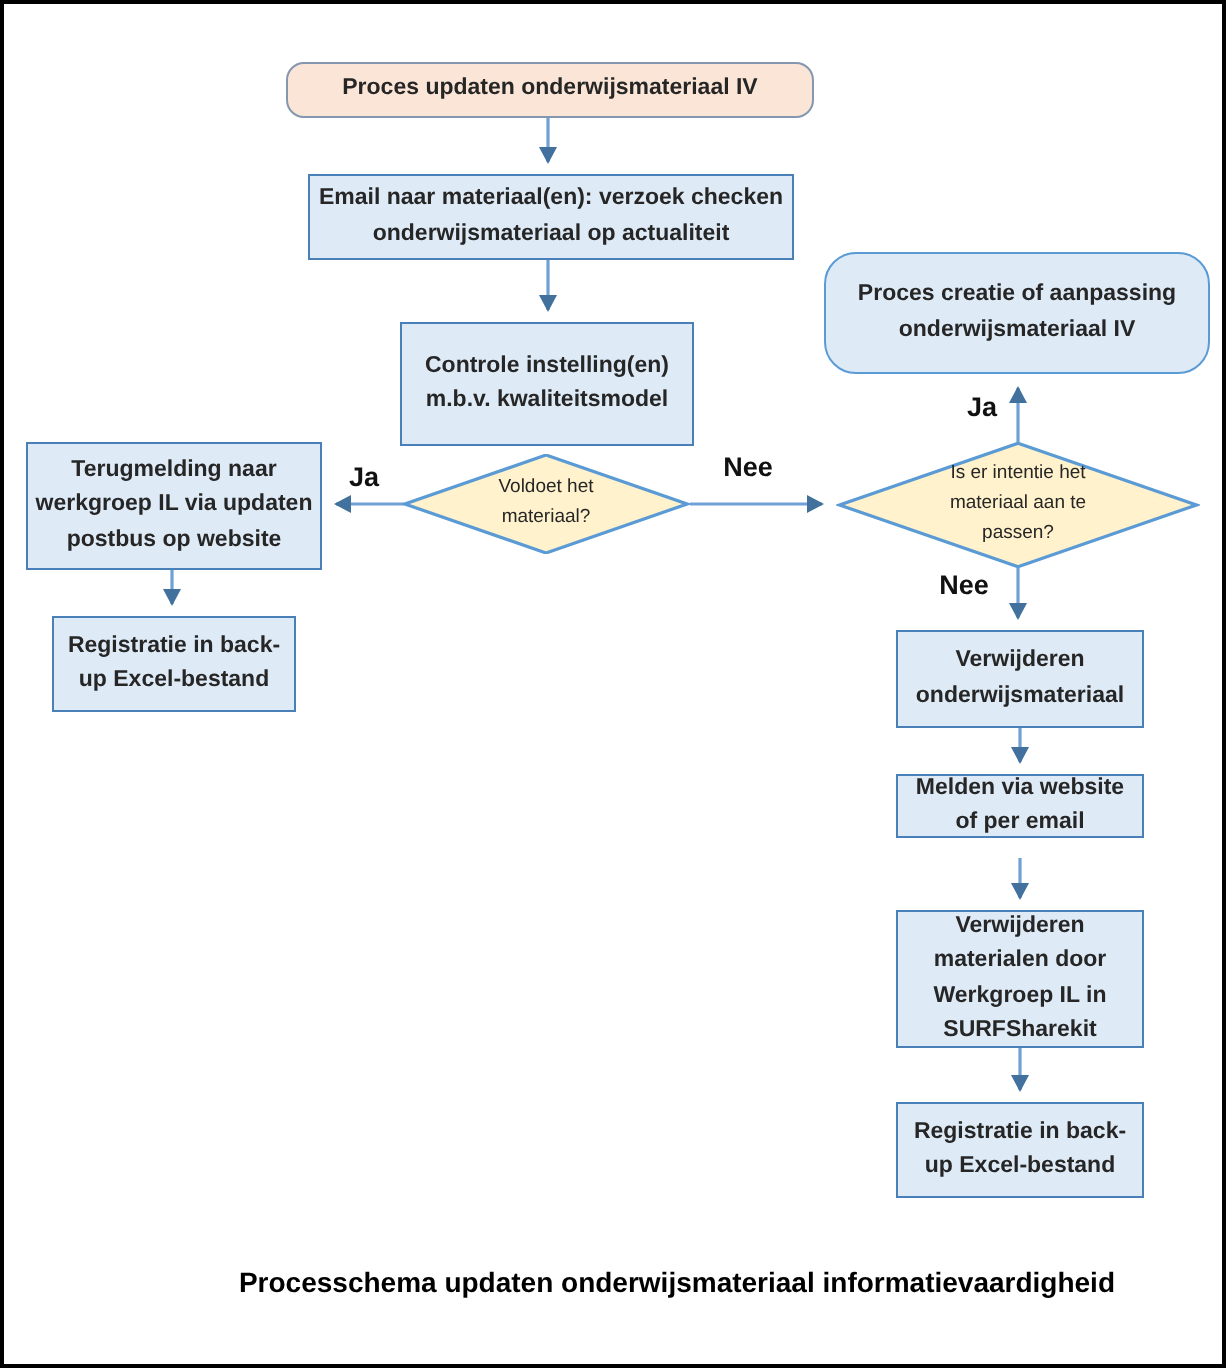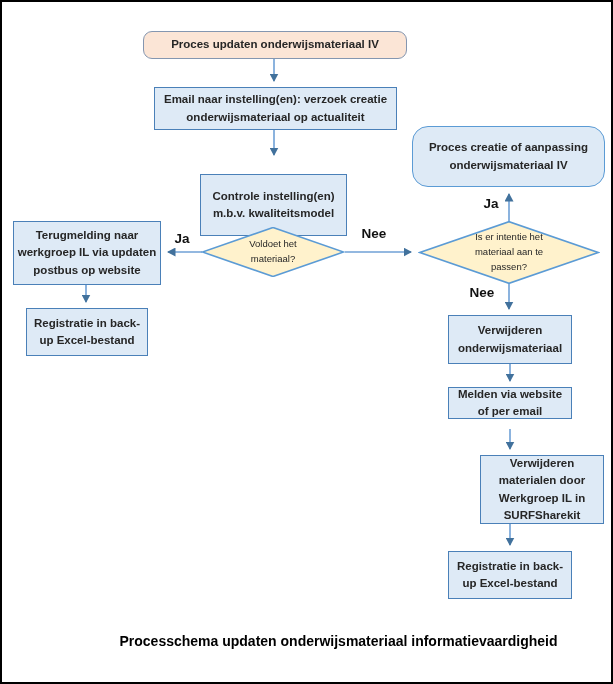--- a/index.html
+++ b/index.html
@@ -82,24 +82,24 @@
       <line x1="508" y1="427" x2="508" y2="447" marker-end="url(#ah)"></line>
       <line x1="508" y1="522" x2="508" y2="543" marker-end="url(#ah)"></line>
     </g>
   </svg>
 
   <div class="node start" style="left:141px;top:29px;width:264px;height:28px;">
     <span>Proces updaten onderwijsmateriaal IV</span>
   </div>
 
   <div class="node" style="left:152px;top:85px;width:243px;height:43px;">
-    <span>Email naar instelling(en): verzoek creatie onderwijsmateriaal op actualiteit</span>
+    <span>Email naar materiaal(en): verzoek checken onderwijsmateriaal op actualiteit</span>
   </div>
 
-  <div class="node" style="left:198px;top:172px;width:147px;height:62px;">
+  <div class="node" style="left:198px;top:159px;width:147px;height:62px;">
     <span>Controle instelling(en) m.b.v. kwaliteitsmodel</span>
   </div>
 
   <div class="diamond" style="left:199px;top:225px;width:144px;height:50px;">
     <svg viewBox="0 0 100 100" preserveAspectRatio="none">
       <polygon points="50,1 99,50 50,99 1,50" vector-effect="non-scaling-stroke"></polygon>
     </svg>
     <div class="dlabel">
       <span class="w60">Voldoet het materiaal?</span>
     </div>
@@ -127,21 +127,21 @@
   </div>
 
   <div class="node" style="left:446px;top:313px;width:124px;height:49px;">
     <span>Verwijderen onderwijsmateriaal</span>
   </div>
 
   <div class="node" style="left:446px;top:385px;width:124px;height:32px;">
     <span>Melden via website of per email</span>
   </div>
 
-  <div class="node" style="left:446px;top:453px;width:124px;height:69px;margin-left:32px;">
+  <div class="node" style="left:446px;top:453px;width:124px;height:69px;">
     <span>Verwijderen materialen door Werkgroep IL in SURFSharekit</span>
   </div>
 
   <div class="node" style="left:446px;top:549px;width:124px;height:48px;">
     <span>Registratie in back-up Excel-bestand</span>
   </div>
 
   <div class="edge-label" style="left:166px;top:229px;width:28px;">Ja</div>
   <div class="edge-label" style="left:350px;top:224px;width:44px;">Nee</div>
   <div class="edge-label" style="left:474px;top:194px;width:30px;">Ja</div>

